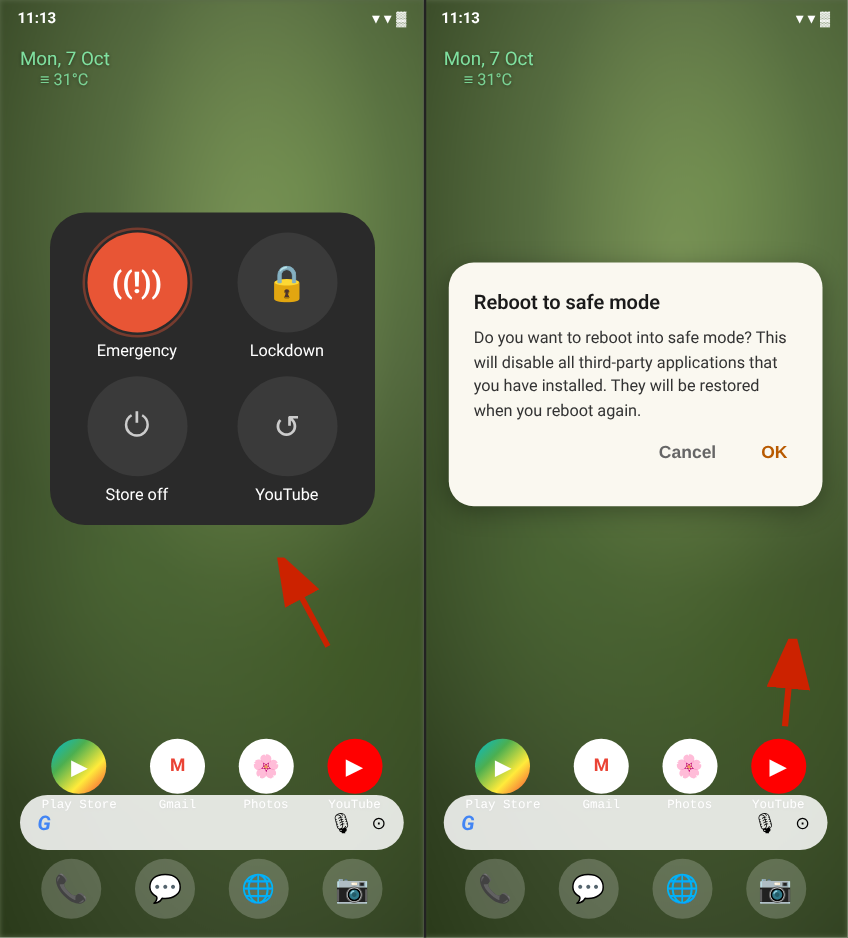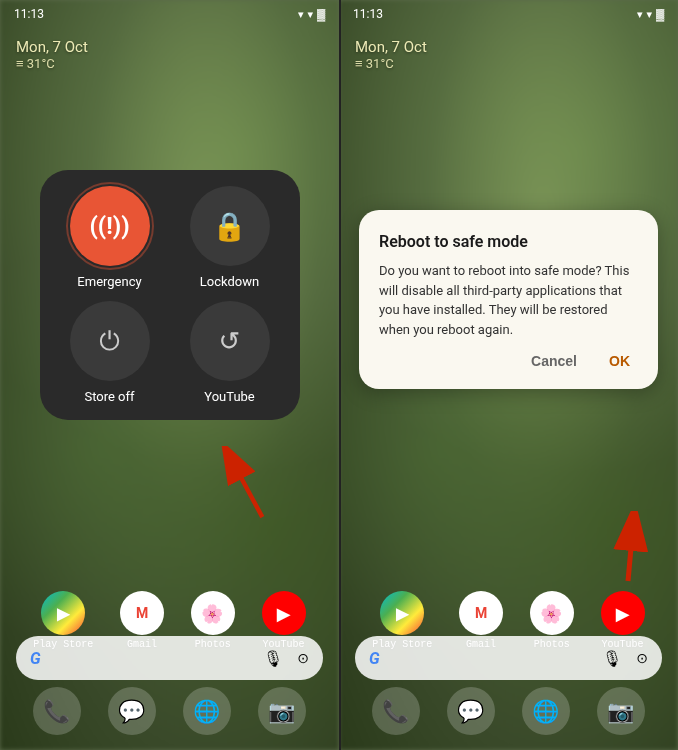--- a/index.html
+++ b/index.html
@@ -44,53 +44,54 @@
       left: 0;
       right: 0;
       height: 28px;
       display: flex;
       align-items: center;
       justify-content: space-between;
       padding: 0 14px;
       z-index: 10;
       color: white;
       font-size: 12px;
-      font-weight: 400;
+      font-weight: 700;
       gap: 21px;
     }
 
     .status-icons {
       display: flex;
       align-items: center;
       gap: 4px;
       font-size: 11px;
     }
 
     
     .date-widget {
       position: absolute;
       top: 38px;
       left: 16px;
-      color: #fef9c3;
+      color: #86efac;
       z-index: 5;
       text-shadow: 0 1px 3px rgba(0,0,0,0.5);
     }
 
     .date-widget .date-text {
       font-size: 15px;
       font-weight: 400;
       opacity: 0.9;
     }
 
     .date-widget .temp-text {
       font-size: 13px;
       opacity: 0.8;
       display: flex;
       align-items: center;
       gap: 3px;
+      margin-left: 16px;
     }
 
     
     .power-menu {
       position: absolute;
       top: 170px;
       left: 50%;
       transform: translateX(-50%);
       background: #2a2a2a;
       border-radius: 28px;
@@ -236,21 +237,21 @@
     }
 
     
     .dialog-box {
       position: absolute;
       top: 210px;
       left: 20px;
       right: 20px;
       background: #faf8f0;
       border-radius: 20px;
-      padding: 22px 20px 16px;
+      padding: 22px 20px 32px;
       z-index: 20;
       box-shadow: 0 4px 20px rgba(0,0,0,0.3);
     }
 
     .dialog-title {
       font-size: 16px;
       font-weight: 600;
       color: #1a1a1a;
       margin-bottom: 10px;
     }
@@ -258,39 +259,38 @@
     .dialog-body {
       font-size: 13px;
       color: #333;
       line-height: 1.5;
       margin-bottom: 10px;
     }
 
     .dialog-buttons {
       display: flex;
       justify-content: flex-end;
-      gap: 4px;
+      gap: 20px;
     }
 
     .dialog-btn {
       font-size: 14px;
       font-weight: 600;
       cursor: pointer;
       background: none;
       border: none;
       padding: 4px 8px;
     }
 
     .dialog-btn.cancel {
       color: #666;
     }
 
     .dialog-btn.ok {
       color: #b85a00;
-      margin-left: 12px;
     }
 
     
     .ok-arrow {
       position: absolute;
       bottom: 155px;
       right: 30px;
       z-index: 25;
     }
 

